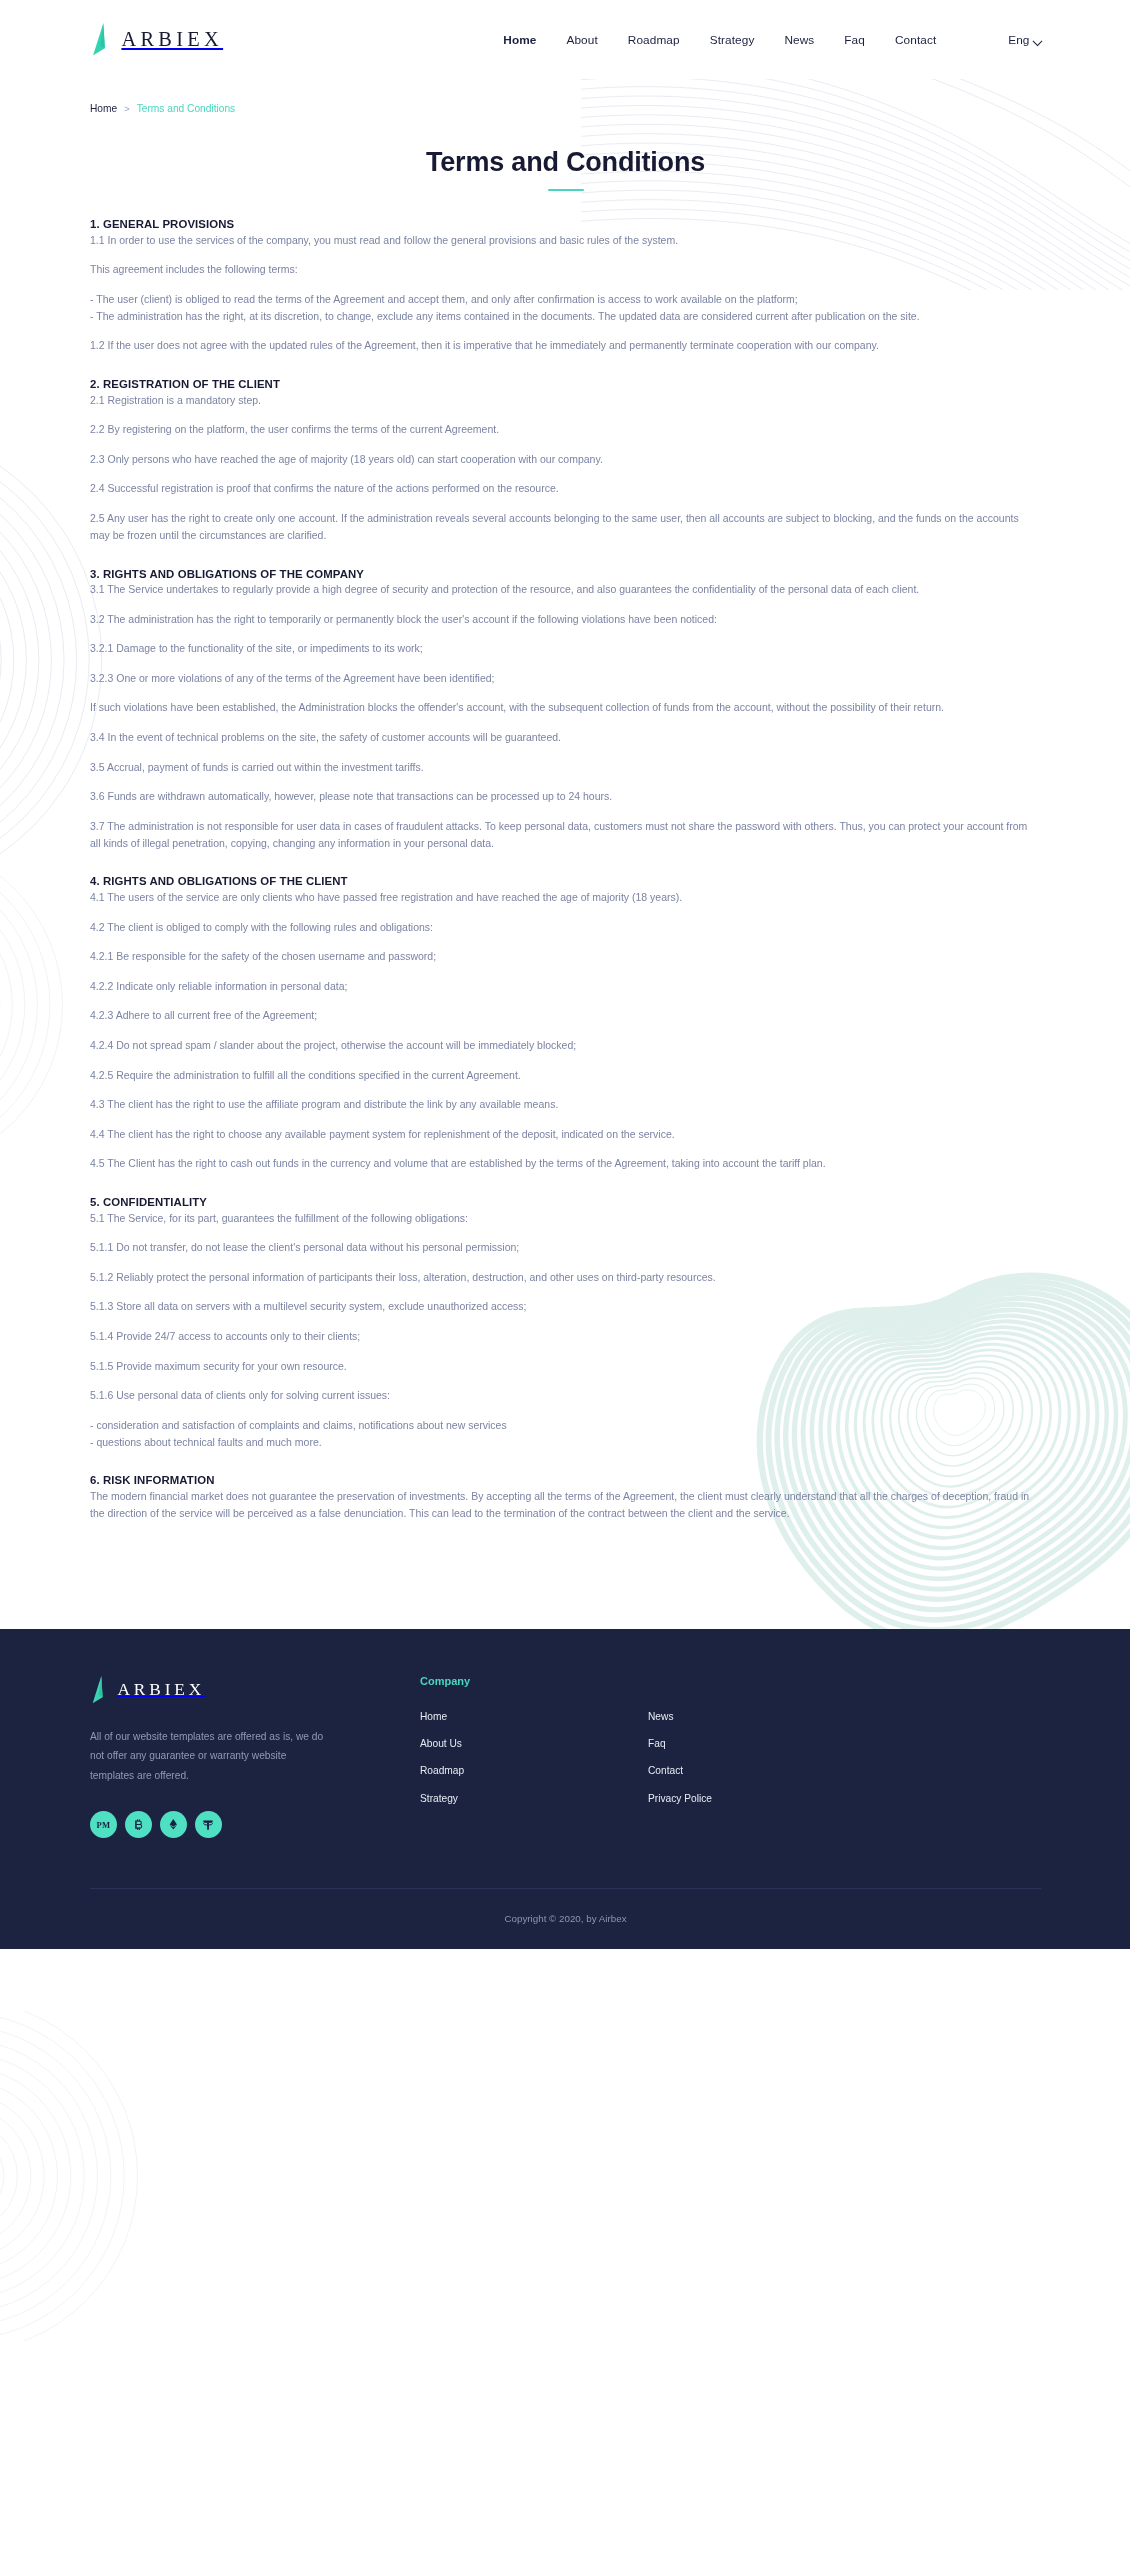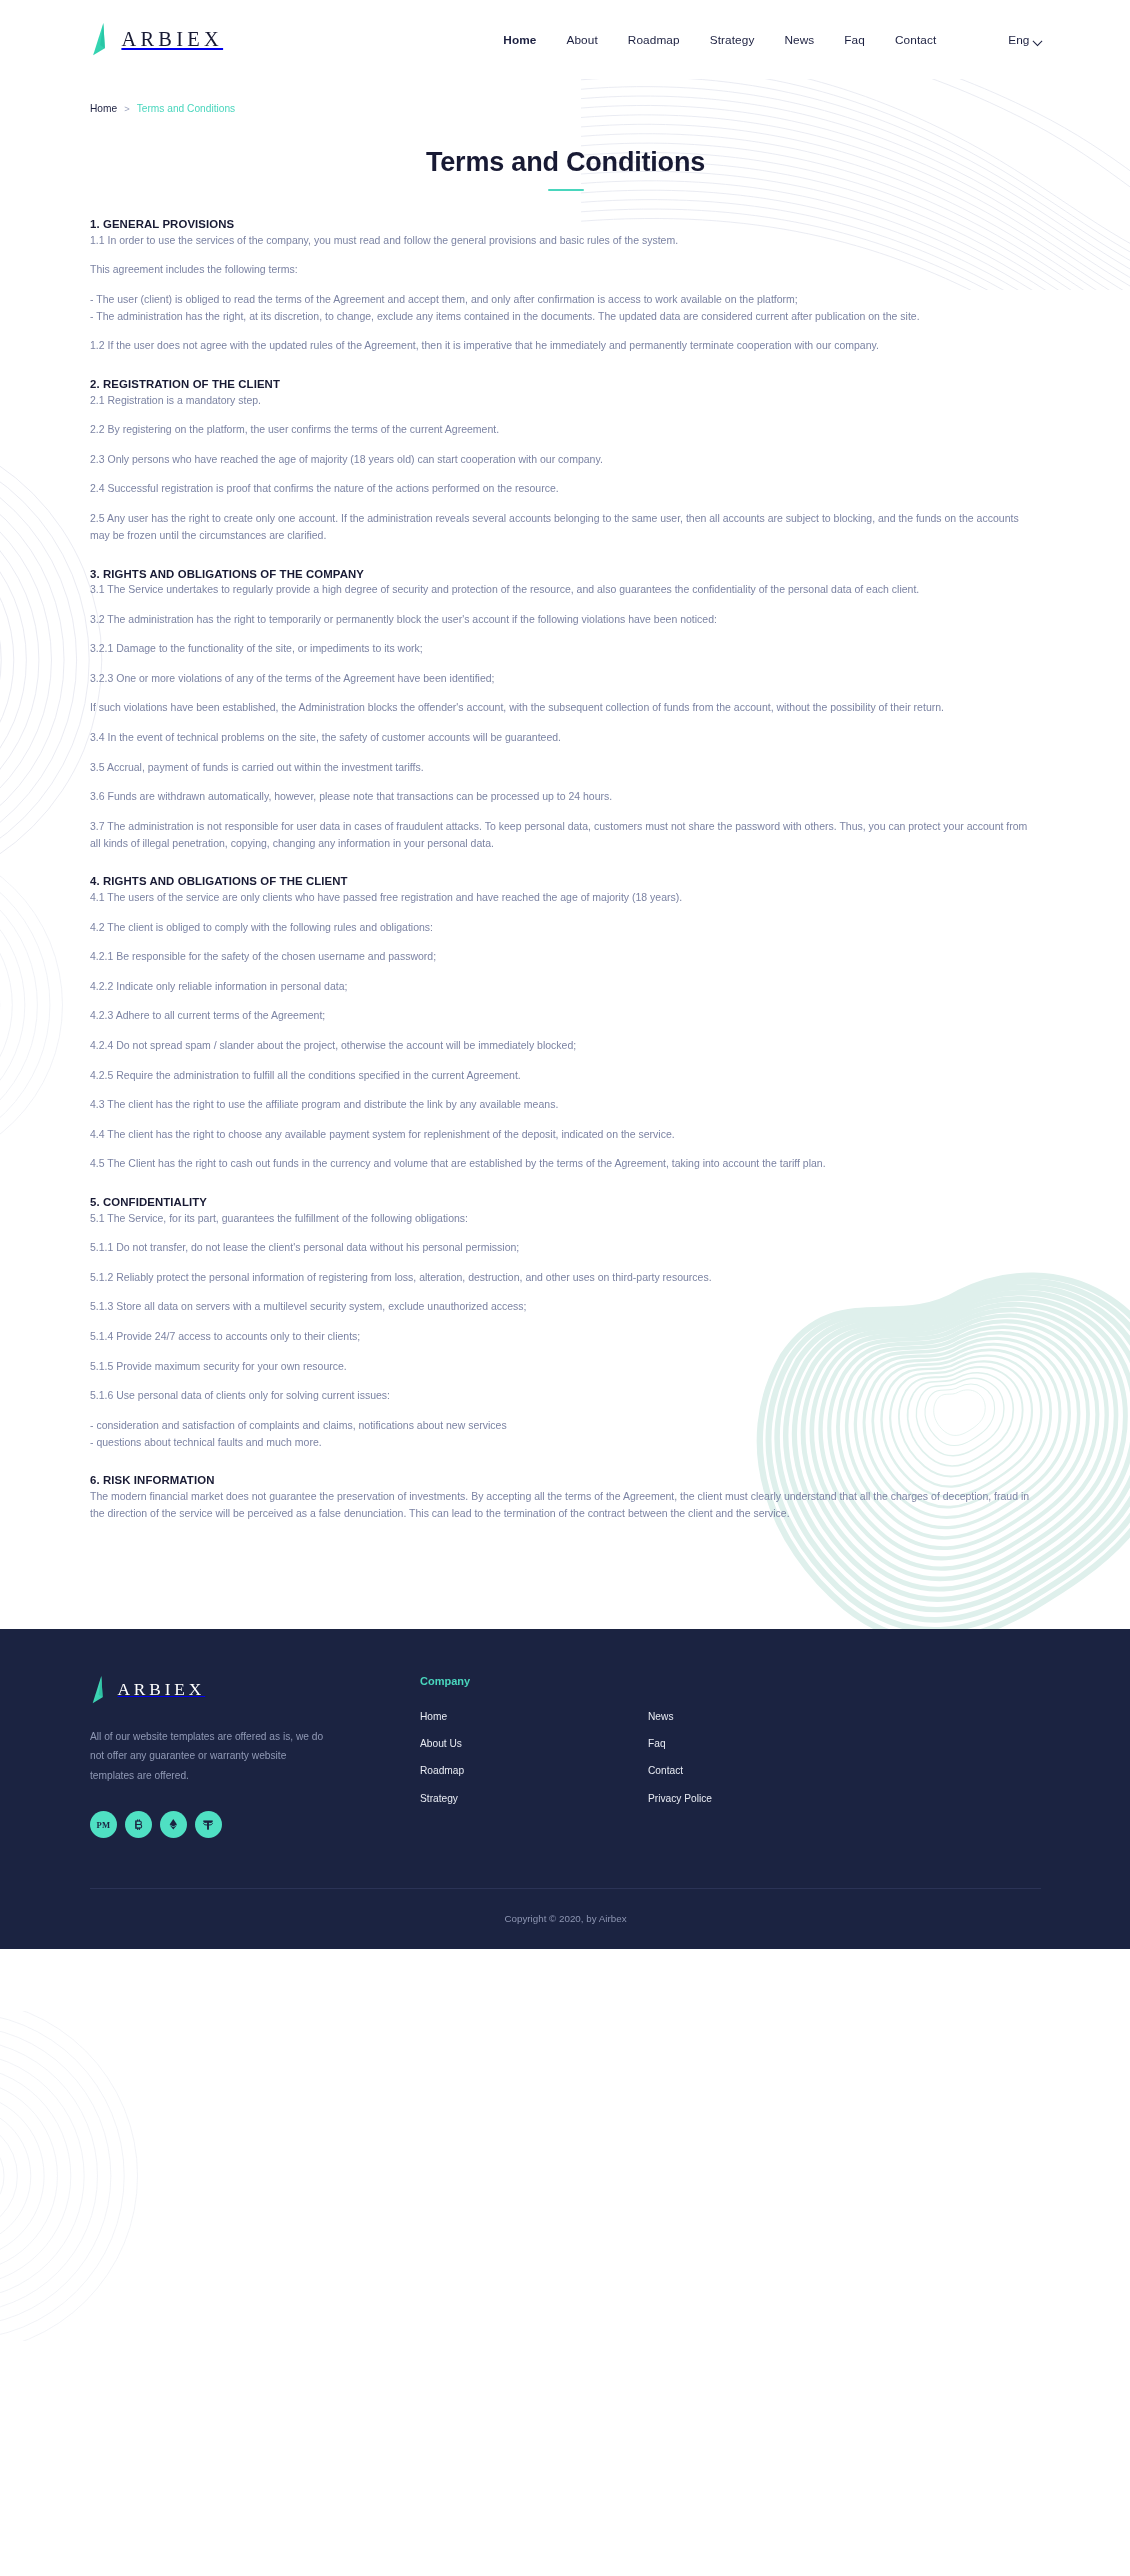--- a/index.html
+++ b/index.html
@@ -408,33 +408,33 @@
       <p class="para">3.6 Funds are withdrawn automatically, however, please note that transactions can be processed up to 24 hours.</p>
       <p class="para">3.7 The administration is not responsible for user data in cases of fraudulent attacks. To keep personal data, customers must not share the password with others. Thus, you can protect your account from all kinds of illegal penetration, copying, changing any information in your personal data.</p>
     </section>
 
     <section>
       <h2 class="sec-head">4. RIGHTS AND OBLIGATIONS OF THE CLIENT</h2>
       <p class="para">4.1 The users of the service are only clients who have passed free registration and have reached the age of majority (18 years).</p>
       <p class="para">4.2 The client is obliged to comply with the following rules and obligations:</p>
       <p class="para">4.2.1 Be responsible for the safety of the chosen username and password;</p>
       <p class="para">4.2.2 Indicate only reliable information in personal data;</p>
-      <p class="para">4.2.3 Adhere to all current terms of the Agreement;</p>
+      <p class="para">4.2.3 Adhere to all current free of the Agreement;</p>
       <p class="para">4.2.4 Do not spread spam / slander about the project, otherwise the account will be immediately blocked;</p>
       <p class="para">4.2.5 Require the administration to fulfill all the conditions specified in the current Agreement.</p>
       <p class="para">4.3 The client has the right to use the affiliate program and distribute the link by any available means.</p>
       <p class="para">4.4 The client has the right to choose any available payment system for replenishment of the deposit, indicated on the service.</p>
       <p class="para">4.5 The Client has the right to cash out funds in the currency and volume that are established by the terms of the Agreement, taking into account the tariff plan.</p>
     </section>
 
     <section>
       <h2 class="sec-head">5. CONFIDENTIALITY</h2>
       <p class="para">5.1 The Service, for its part, guarantees the fulfillment of the following obligations:</p>
       <p class="para">5.1.1 Do not transfer, do not lease the client's personal data without his personal permission;</p>
-      <p class="para">5.1.2 Reliably protect the personal information of registering from loss, alteration, destruction, and other uses on third-party resources.</p>
+      <p class="para">5.1.2 Reliably protect the personal information of participants their loss, alteration, destruction, and other uses on third-party resources.</p>
       <p class="para">5.1.3 Store all data on servers with a multilevel security system, exclude unauthorized access;</p>
       <p class="para">5.1.4 Provide 24/7 access to accounts only to their clients;</p>
       <p class="para">5.1.5 Provide maximum security for your own resource.</p>
       <p class="para">5.1.6 Use personal data of clients only for solving current issues:</p>
       <p class="para nogap">- consideration and satisfaction of complaints and claims, notifications about new services</p>
       <p class="para">- questions about technical faults and much more.</p>
     </section>
 
     <section>
       <h2 class="sec-head">6. RISK INFORMATION</h2>

